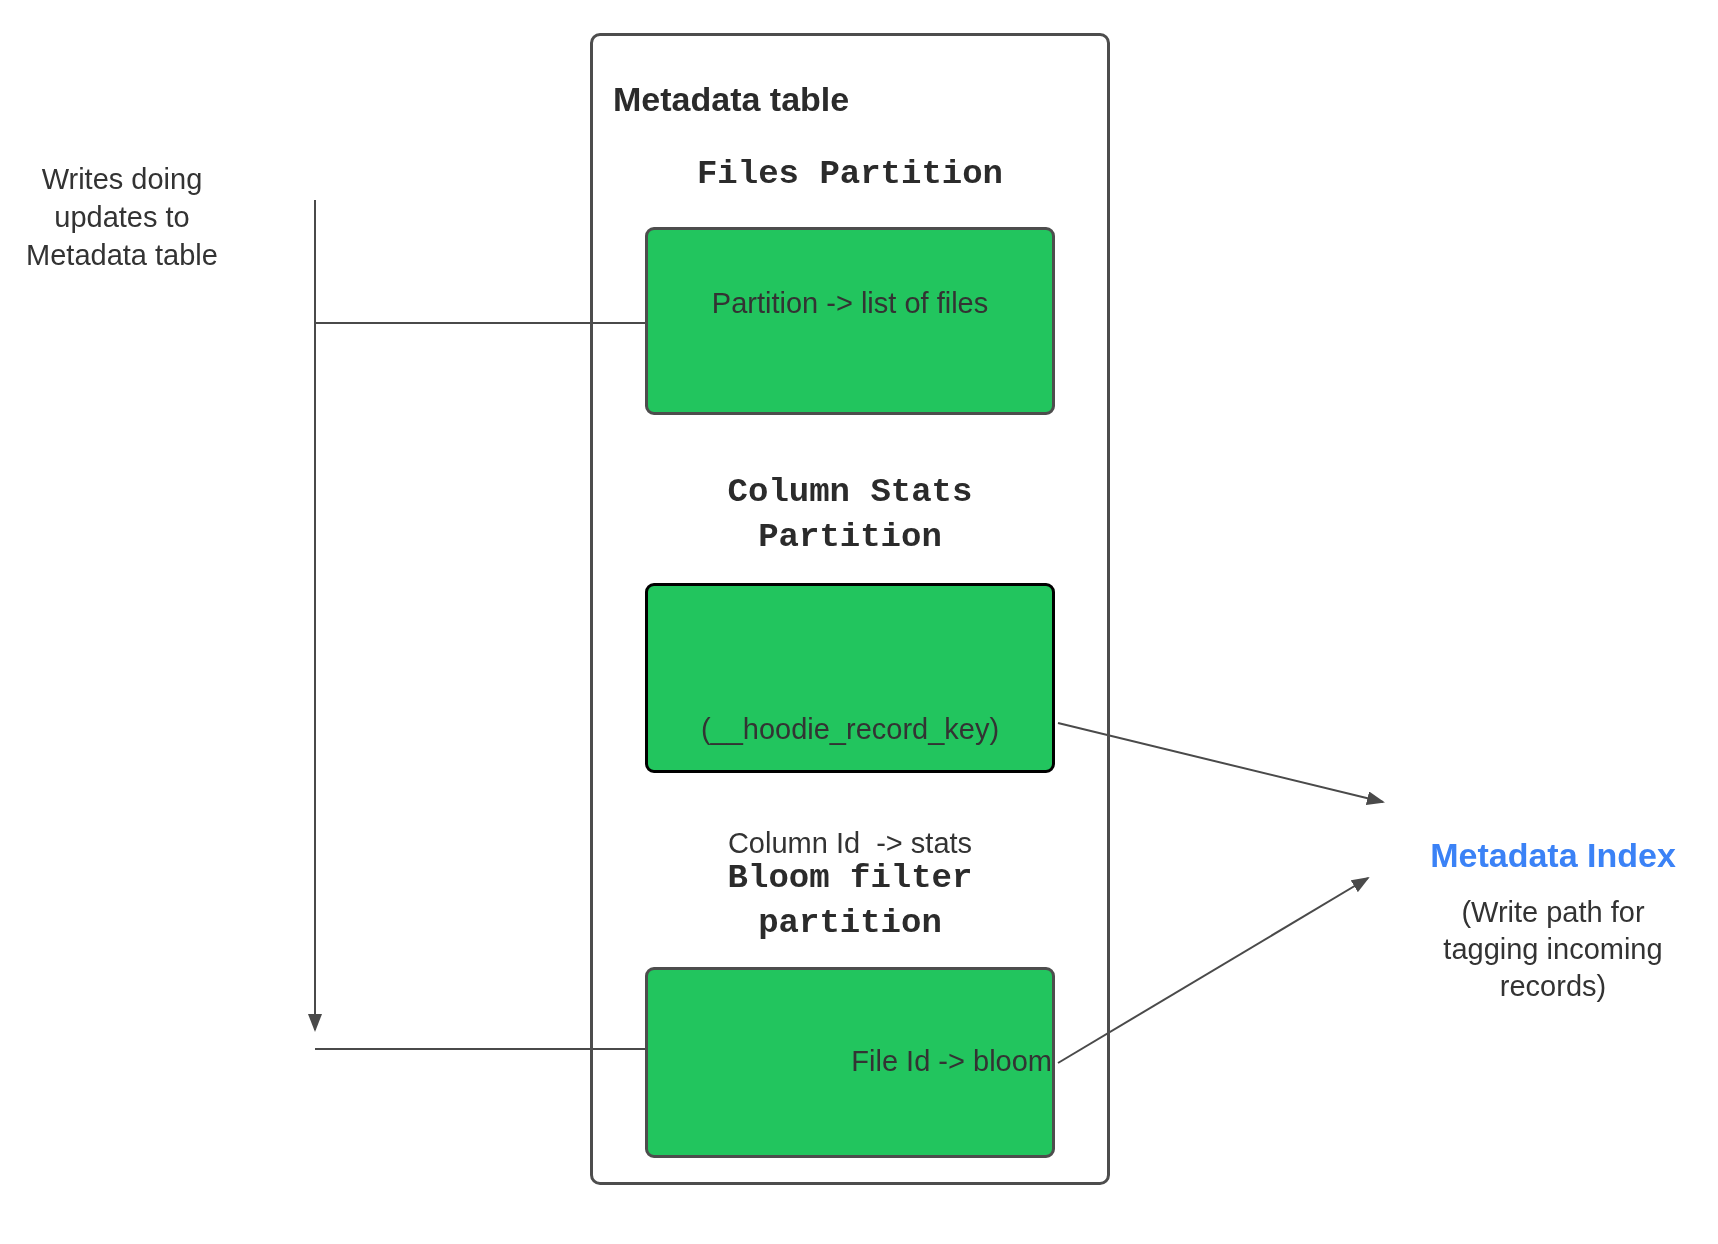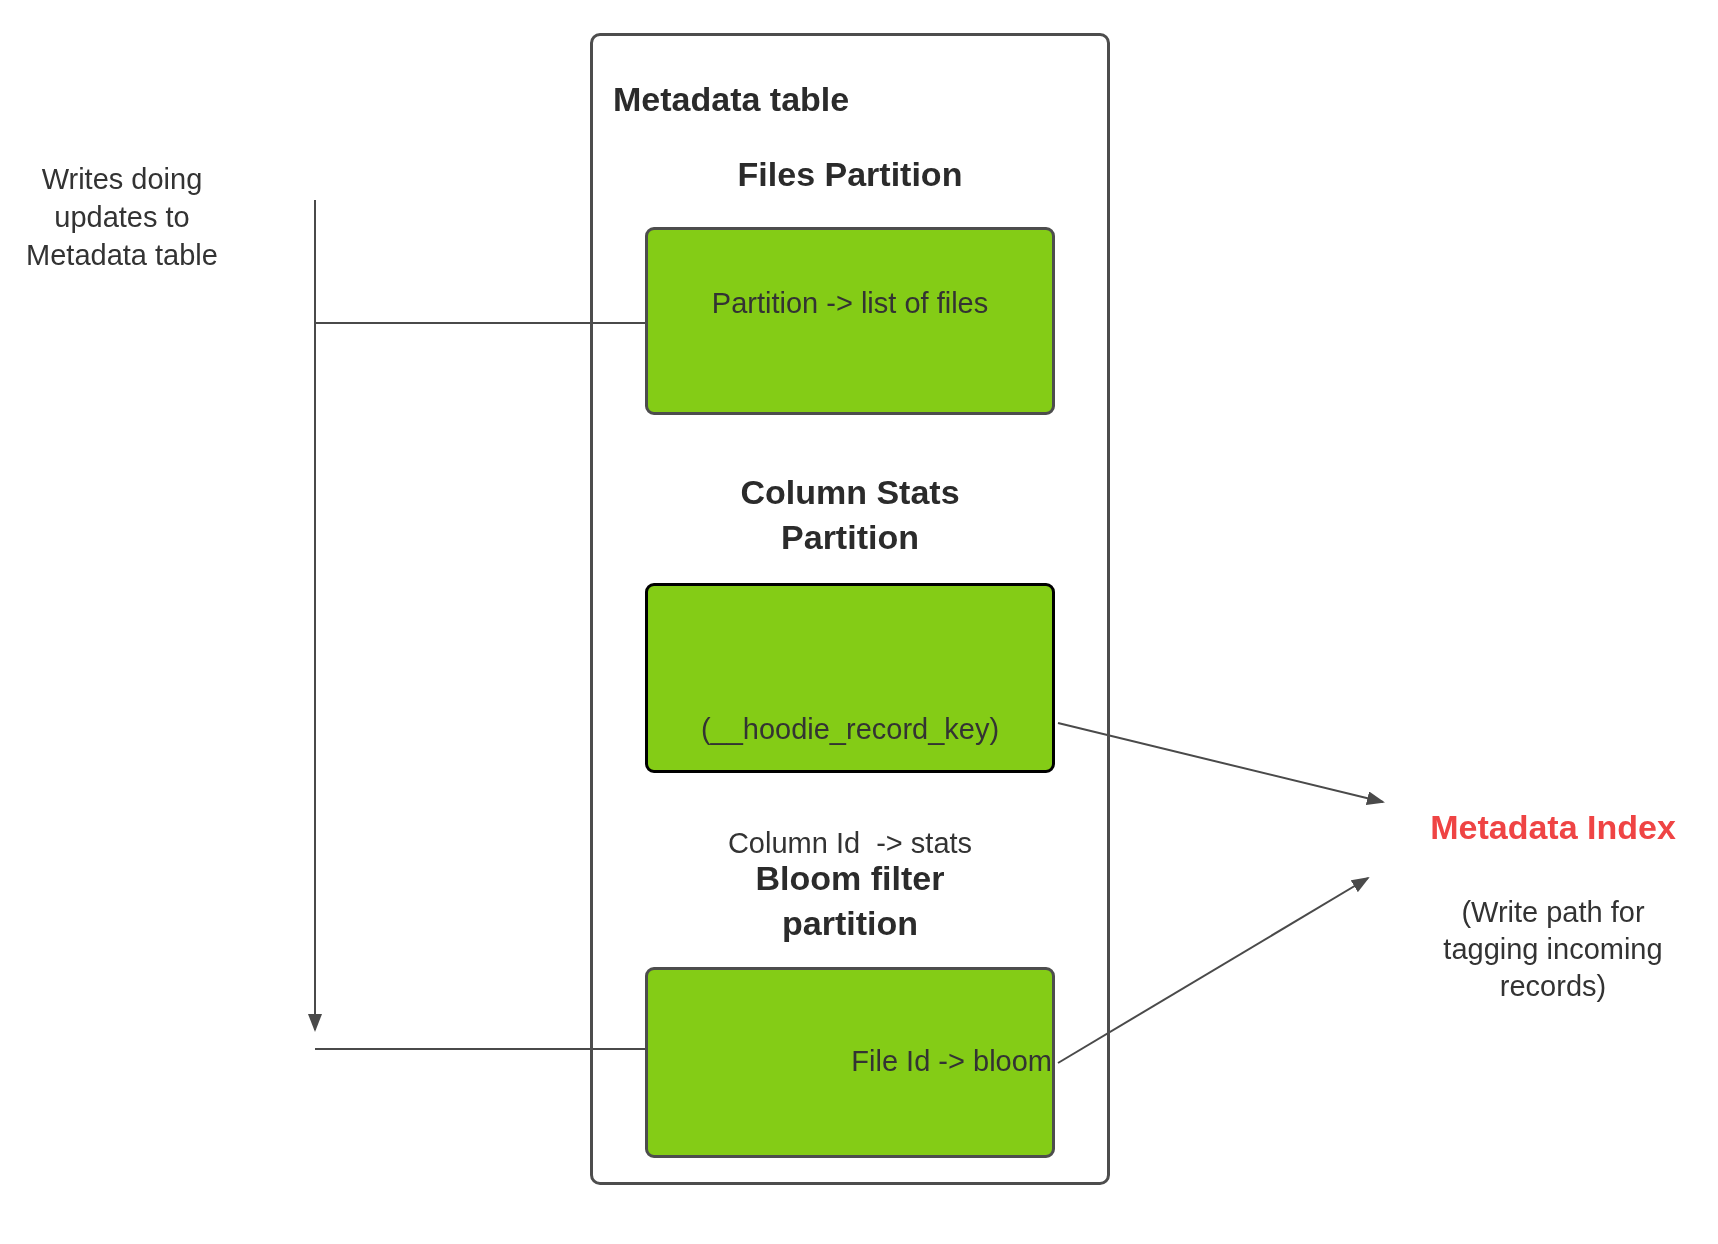--- a/index.html
+++ b/index.html
@@ -45,31 +45,32 @@
   }
   .section-heading {
     position: absolute;
     left: 645px;
     width: 410px;
     text-align: center;
     font-size: 34px;
     font-weight: bold;
     line-height: 45px;
     color: #2b2b2b;
+    font-family: Liberation Mono, monospace;
   }
   .heading-files { top: 152px; }
   .heading-stats { top: 470px; }
   .heading-bloom { top: 856px; }
   .inner-box {
     position: absolute;
     left: 645px;
     width: 404px;
     border: 3px solid #4d4d4d;
     border-radius: 9px;
-    background: #84cc16;
+    background: #22c55e;
   }
   .files-box { top: 227px; height: 182px; }
   .stats-box { top: 583px; height: 184px; border-color: #000000; }
   .bloom-box { top: 967px; height: 185px; }
   .box-text {
     position: absolute;
     left: 0;
     width: 100%;
     text-align: center;
     font-size: 29px;
@@ -86,26 +87,26 @@
     top: 160px;
     width: 220px;
     text-align: center;
     font-size: 29px;
     line-height: 38px;
     color: #333333;
   }
   .index-title {
     position: absolute;
     left: 1388px;
-    top: 808px;
+    top: 836px;
     width: 330px;
     text-align: center;
     font-size: 34px;
     font-weight: bold;
-    color: #ef4444;
+    color: #3b82f6;
     white-space: nowrap;
   }
   .index-subtitle {
     position: absolute;
     left: 1388px;
     top: 894px;
     width: 330px;
     text-align: center;
     font-size: 29px;
     line-height: 37px;

